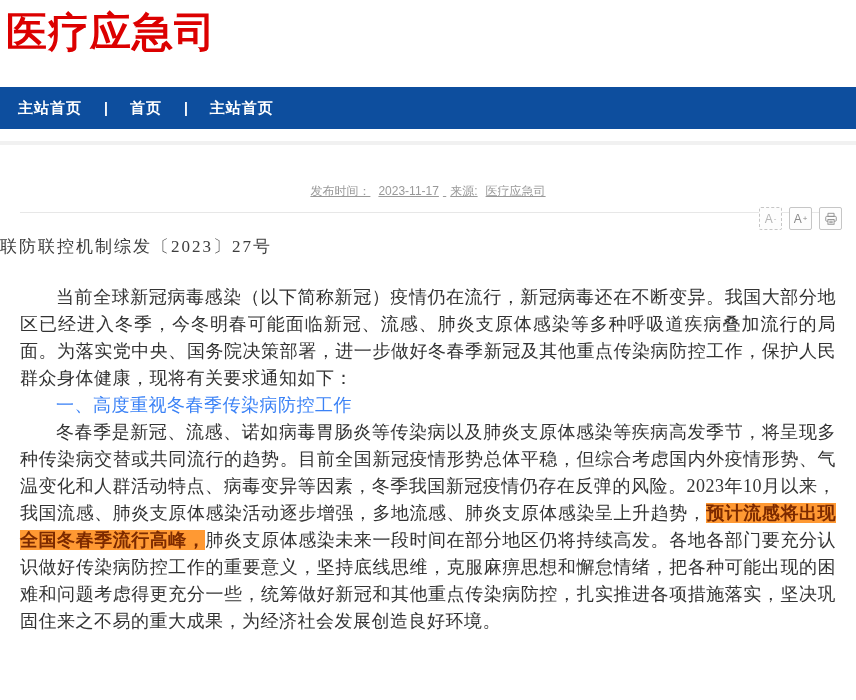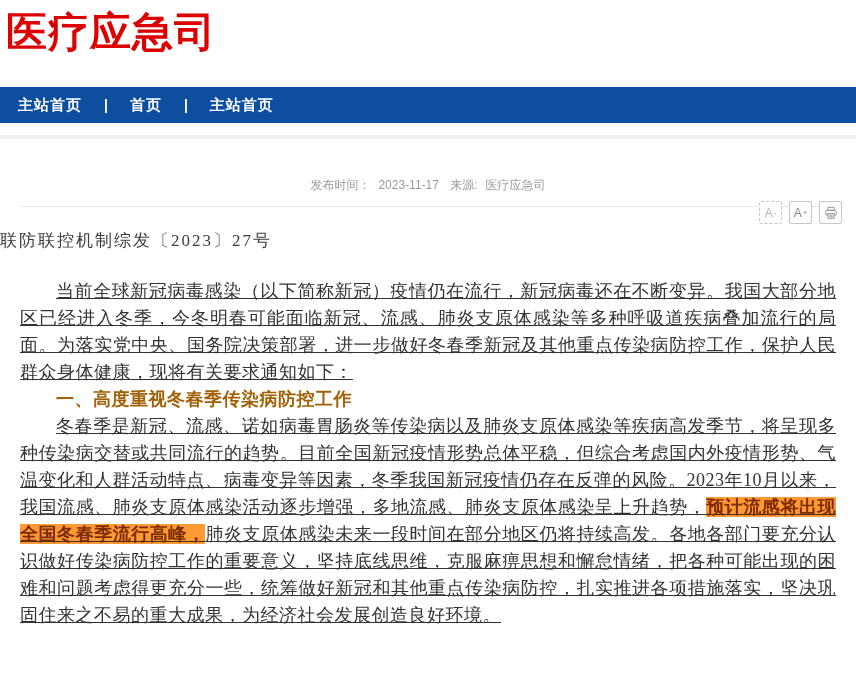--- a/index.html
+++ b/index.html
@@ -18,21 +18,21 @@
     font-size: 41px;
     font-weight: 900;
     color: #dc0000;
     letter-spacing: 1px;
     line-height: 1.1;
     font-family: "Liberation Sans", "DejaVu Sans", sans-serif;
   }
 
   
   .navbar {
-    height: 36px;
+    height: 42px;
     background: #0d4e9e;
     display: flex;
     align-items: center;
     padding-left: 18px;
   }
   .nav-item {
     color: #ffffff;
     font-size: 15px;
     font-weight: bold;
     text-decoration: none;
@@ -60,20 +60,21 @@
     font-size: 22px;
     font-weight: 400;
     letter-spacing: 1px;
     line-height: 1.3;
   }
   .meta-line {
     margin-top: 14px;
     text-align: center;
     font-size: 12px;
     color: #999999;
+    text-decoration: underline;
   }
   .meta-line .meta-piece { margin: 0 4px; }
   .meta-date { margin-right: 16px; }
 
   .tools {
     position: absolute;
     right: 14px;
     top: 62px;
     display: flex;
     gap: 7px;
@@ -115,25 +116,25 @@
     margin-top: 26px;
     padding: 0 20px;
     font-family: "Liberation Serif", "DejaVu Serif", serif;
     font-size: 18px;
     color: #333333;
     line-height: 27px;
     text-align: justify;
     letter-spacing: 0.5px;
   }
   .article-body p { margin: 0; }
-  .indent { text-indent: 2em; text-decoration: underline; }
+  .indent { text-indent: 2em; }
   .section-heading {
     font-family: "Liberation Sans", "DejaVu Sans", sans-serif;
-    font-weight: bold;
-    color: #a16207;
+    font-weight: normal;
+    color: #3b82f6;
     text-indent: 2em;
   }
   .hl {
     background: #ff9933;
     color: #7c2a00;
     font-weight: bold;
   }
 
   .printer-svg { display: block; }
 </style>

